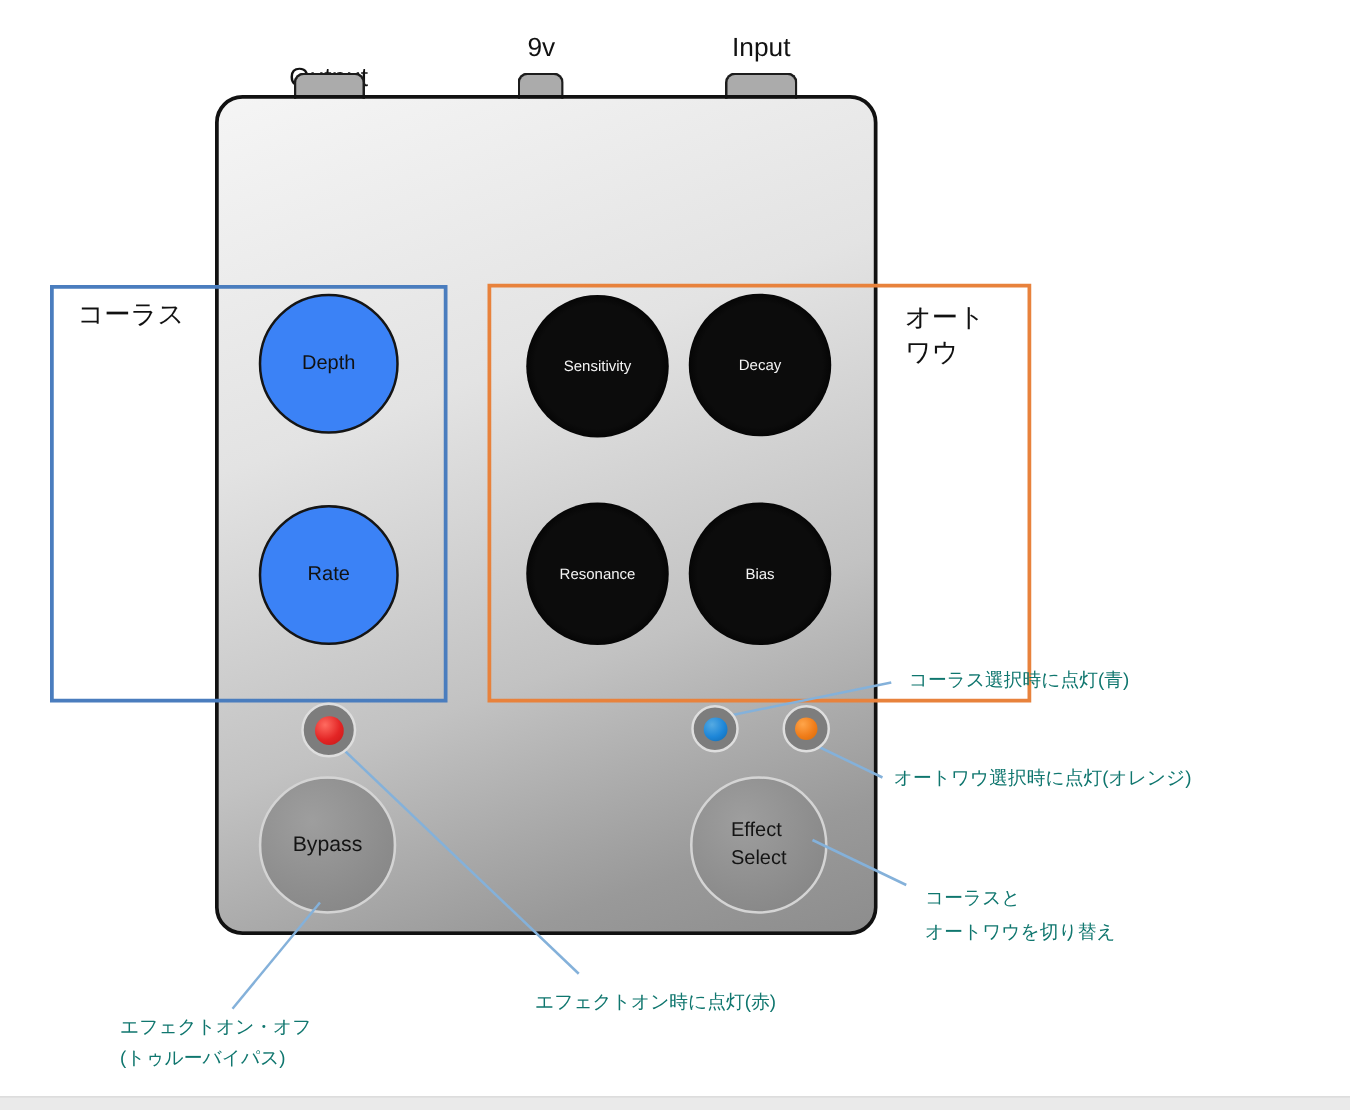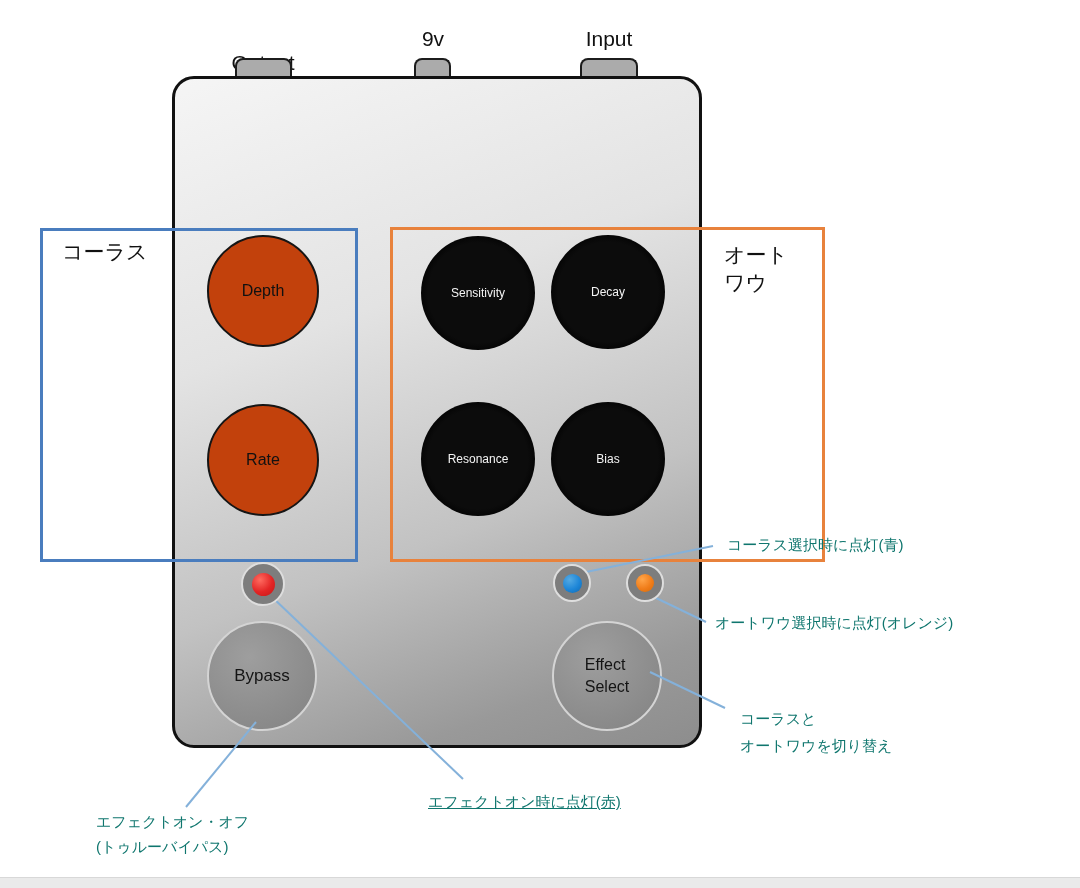--- a/index.html
+++ b/index.html
@@ -68,21 +68,21 @@
     position: absolute;
     border-radius: 50%;
     display: flex;
     align-items: center;
     justify-content: center;
     z-index: 4;
     box-sizing: border-box;
   }
   .knob-white {
     width: 112px; height: 112px;
-    background: #c2410c;
+    background: #3b82f6;
     border: 2.5px solid #151515;
   }
   .knob-black {
     width: 114px; height: 114px;
     background: radial-gradient(circle, #0c0c0c 62%, #000 78%, rgba(0,0,0,.55) 92%, rgba(0,0,0,0) 100%);
   }
   .knob-white .knob-label { font-size: 16px; color: #111; }
   .knob-black .knob-label { font-size: 12px; color: #f4f4f4; }
 
   
@@ -222,19 +222,19 @@
   </div>
   <div class="footswitch" style="left:552px; top:621px;">
     <span class="footswitch-label" style="font-size:16px;">Effect
 Select</span>
   </div>
 
   <div class="annotation" style="left:727px; top:532px;">コーラス選択時に点灯(青)</div>
   <div class="annotation" style="left:715px; top:610px;">オートワウ選択時に点灯(オレンジ)</div>
   <div class="annotation" style="left:740px; top:681px; line-height:27px;margin-top:24px;">コーラスと
 オートワウを切り替え</div>
-  <div class="annotation" style="left:428px; top:789px;text-decoration:underline;">エフェクトオン時に点灯(赤)</div>
+  <div class="annotation" style="left:428px; top:789px;">エフェクトオン時に点灯(赤)</div>
   <div class="annotation" style="left:96px; top:809px; line-height:25px;">エフェクトオン・オフ
 (トゥルーバイパス)</div>
 
   <div class="bottom-strip"></div>
 
 </div>
 
 </body></html>

